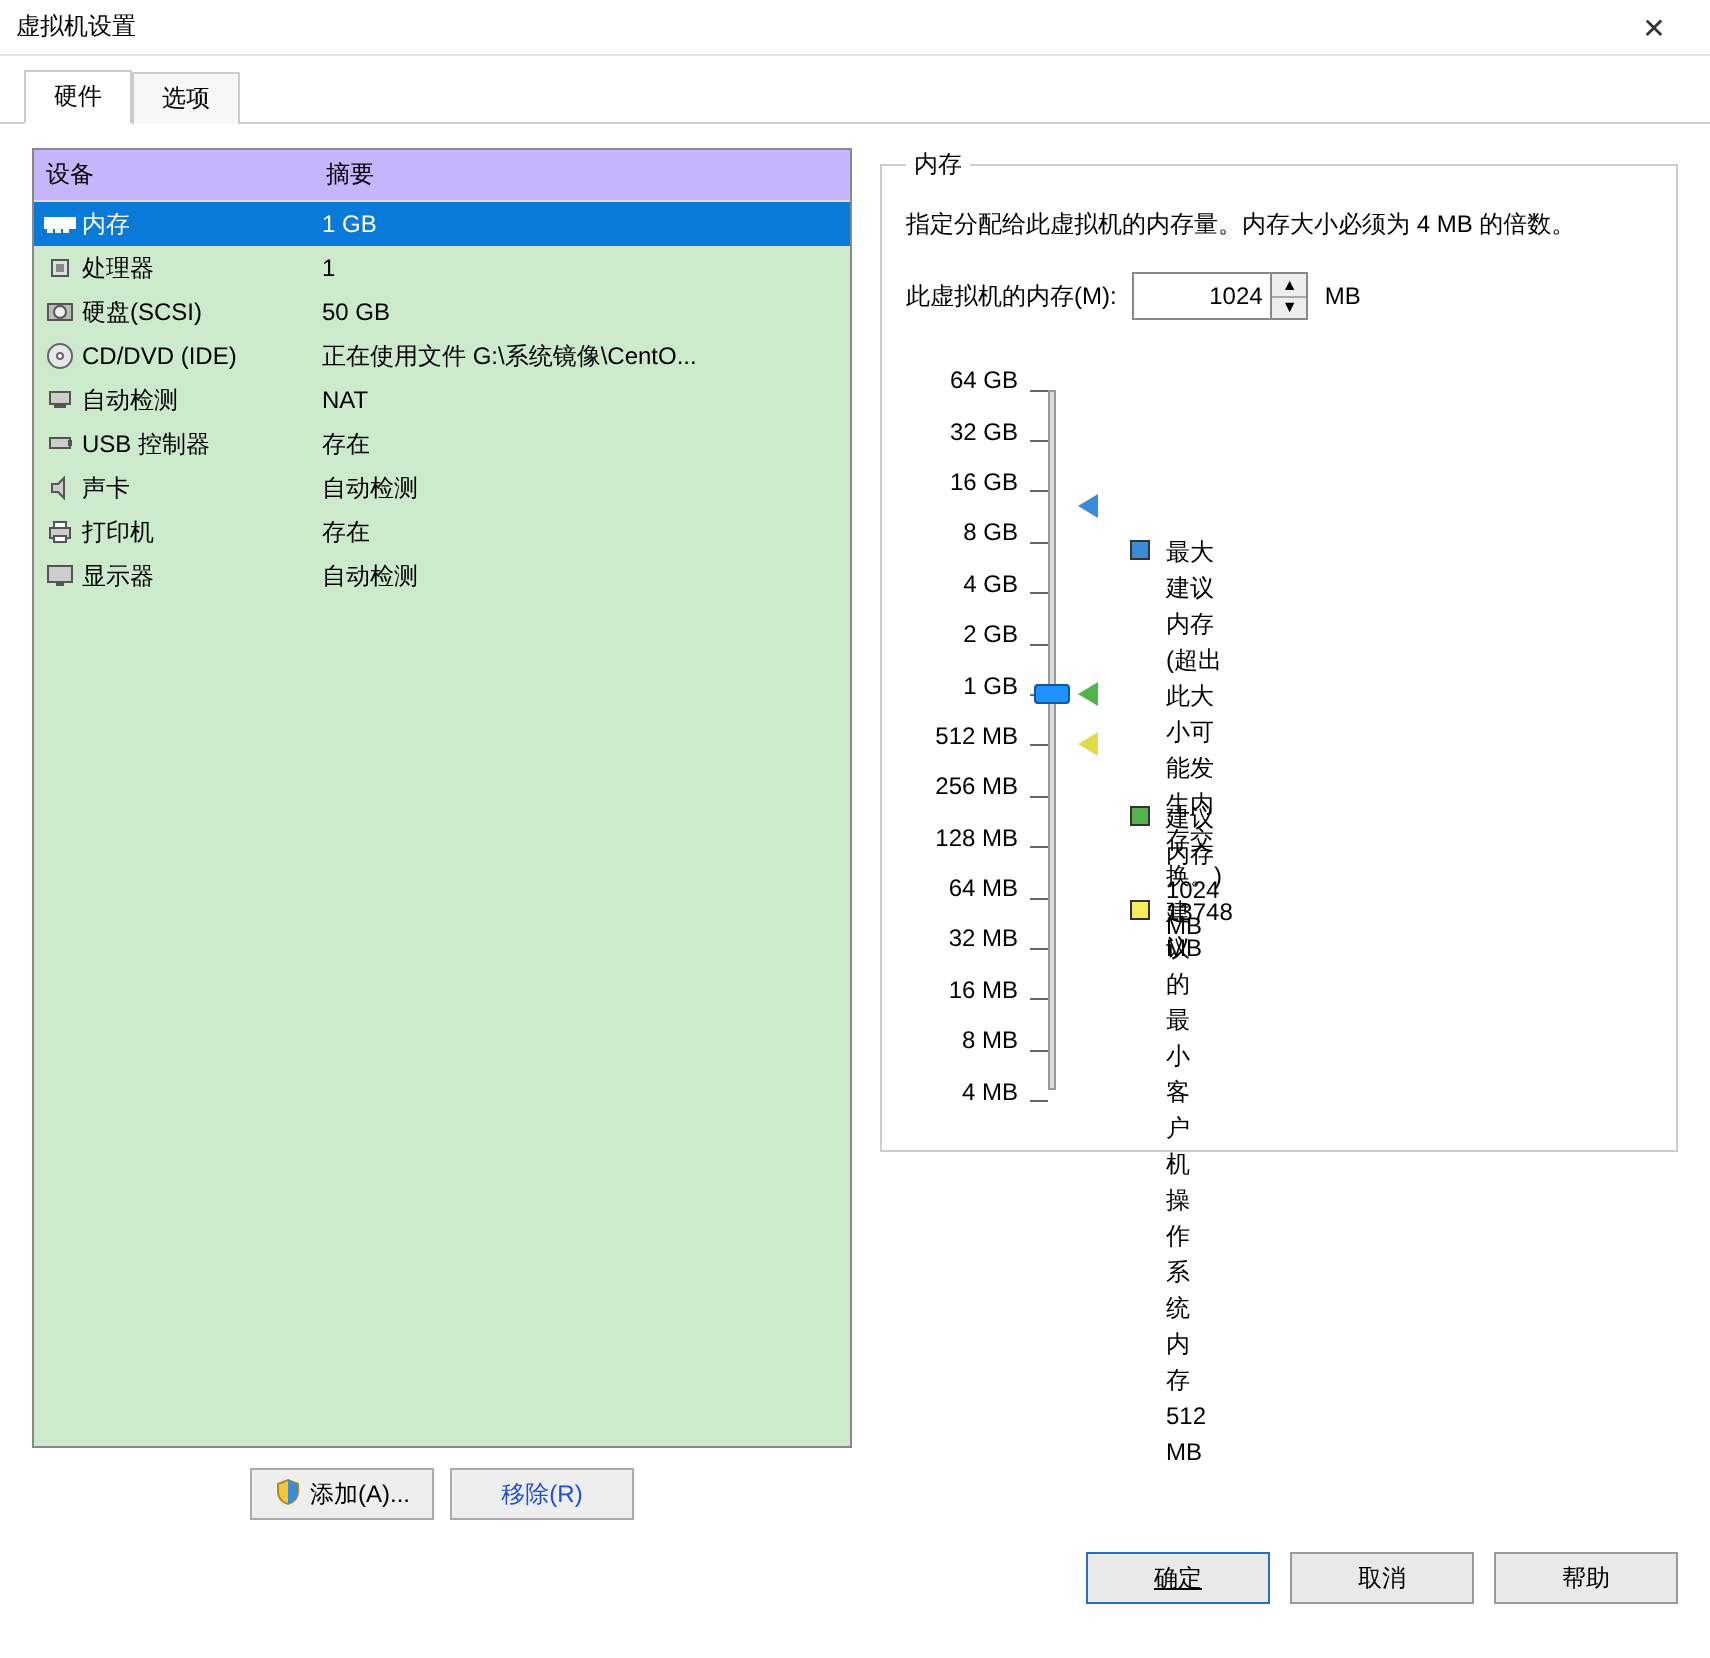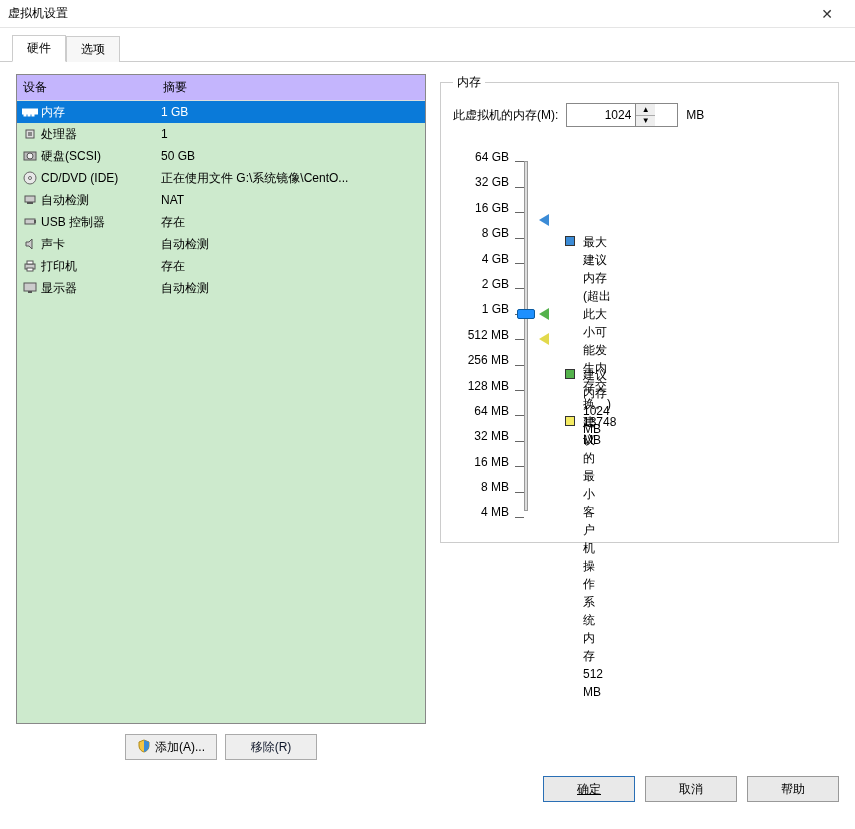--- a/index.html
+++ b/index.html
@@ -29,33 +29,33 @@
   .devtable-body { }
   .dev-row { display: flex; align-items: center; padding: 2px 6px 2px 4px; height: 22px; }
   .dev-row.selected { background: #0a7ad9; color: #fff; }
   .dev-row .icon { width: 18px; height: 16px; display: inline-flex; align-items: center; justify-content: center; margin-right: 2px; }
   .dev-row .col-dev { width: 140px; display: flex; align-items: center; }
   .dev-row .col-sum { flex: 1; white-space: nowrap; overflow: hidden; text-overflow: ellipsis; }
 
   
   .dev-actions { display: flex; justify-content: center; gap: 8px; margin-top: 10px; }
   .btn { min-width: 92px; height: 26px; border: 1px solid #aaa; background: #eee; display: inline-flex; align-items: center; justify-content: center; padding: 0 10px; }
-  .btn:disabled, .btn.disabled { color: #0f172a; background: #eee; }
+  .btn:disabled, .btn.disabled { color: #1d4ed8; background: #eee; }
   .shield { display:inline-block; margin-right:4px; }
 
   
   .detail { flex: 1; }
   fieldset.groupbox { border: 1px solid #ccc; margin: 0; padding: 12px 12px 16px 12px; }
   fieldset.groupbox > legend { padding: 0 4px; }
 
   .desc-text { line-height: 1.6; margin-bottom: 14px; }
 
   .memrow { display: flex; align-items: center; gap: 8px; margin-bottom: 18px; }
   .memrow label { }
-  .memspin-wrap { display: inline-flex; border: 1px solid #888; height: 24px; width: 112px; }
+  .memspin-wrap { display: inline-flex; border: 1px solid #888; height: 24px; width: 88px; }
   .memspin-wrap input { width: 68px; border: none; text-align: right; padding-right: 4px; font-size: 12px; outline: none; }
   .memspin-buttons { width: 20px; border-left: 1px solid #888; display: flex; flex-direction: column; }
   .memspin-buttons .sp { flex:1; display:flex; align-items:center; justify-content:center; font-size:8px; background:#eee; border-bottom:1px solid #aaa; }
   .memspin-buttons .sp:last-child { border-bottom:none; }
 
   
   .slider-area { display: flex; align-items: center; }
   .ticklabels { width: 62px; text-align: right; padding-right: 6px; }
   .ticklabels div { height: 25.4px; line-height: 25.4px; font-size: 12px; }
   .slider-track-wrap { position: relative; width: 22px; height: 360px; }
@@ -236,20 +236,21 @@
       <button class="btn disabled" disabled="">
         <span>移除(R)</span>
       </button>
     </div>
   </div>
 
   <div class="detail">
     <fieldset class="groupbox">
       <legend>内存</legend>
 
+      <div class="desc-text">指定分配给此虚拟机的内存量。内存大小必须为 4 MB 的倍数。</div>
 
       <div class="memrow">
         <label>此虚拟机的内存(M):</label>
         <span class="memspin-wrap">
           <input type="text" value="1024" style="">
           <span class="memspin-buttons">
             <span class="sp">▲</span>
             <span class="sp">▼</span>
           </span>
         </span>

